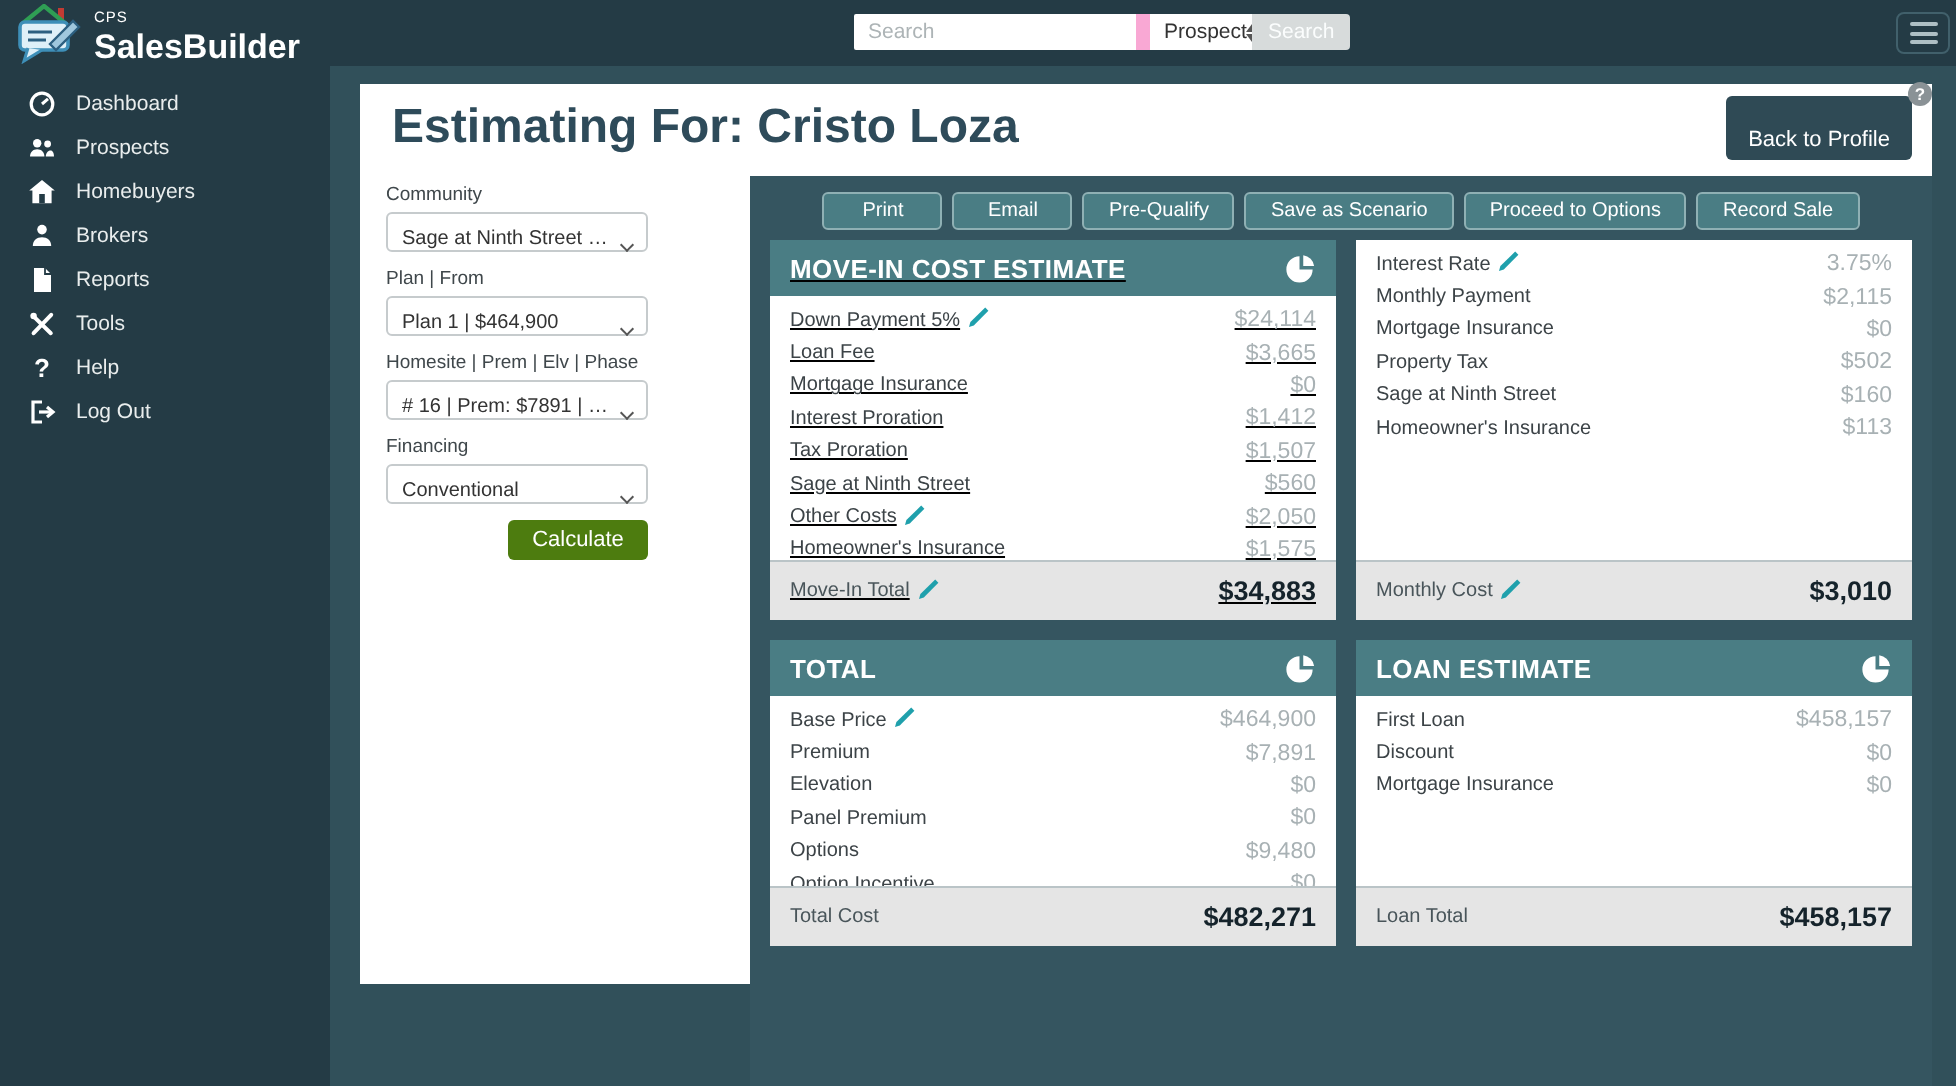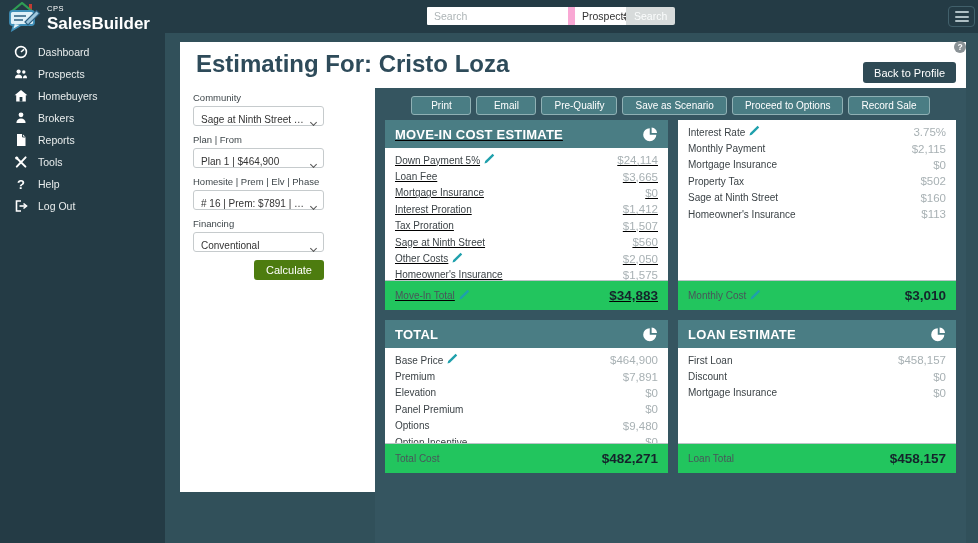--- a/index.html
+++ b/index.html
@@ -28,21 +28,21 @@
   .updown { display:flex; flex-direction:column; gap:1px; }
   .tri-up { width:0; height:0; border-left:3px solid transparent; border-right:3px solid transparent; border-bottom:4px solid #555; }
   .tri-dn { width:0; height:0; border-left:3px solid transparent; border-right:3px solid transparent; border-top:4px solid #555; }
   .search-btn { background:#D7DBDB; border:none; color:#FBFDFD; font-size:10.5px; padding:0 8px; border-radius:0 2px 2px 0; cursor:pointer; }
   .hamburger { position:absolute; right:3px; top:6px; width:27px; height:21px; border:1px solid #41606B; border-radius:4px; display:flex; flex-direction:column; justify-content:center; align-items:center; gap:2.5px; cursor:pointer; z-index:5; }
   .hamburger span { display:block; width:14px; height:2px; background:#AEBFC4; border-radius:1px; }
   
   .card { position:absolute; left:180px; top:42px; width:786px; height:450px; background:#fff; }
   .help-badge { position:absolute; left:954px; top:41px; width:12px; height:12px; border-radius:50%; background:#8A9296; color:#fff; font-size:8.5px; font-weight:bold; display:flex; align-items:center; justify-content:center; z-index:10; cursor:pointer; }
   .page-title { position:absolute; left:16px; top:8px; font-size:24px; font-weight:700; color:#2E4B5A; }
-  .back-btn { position:absolute; right:10px; top:20px; height:21px; background:#2F4A55; color:#fff; font-size:11px; border:none; border-radius:3px; padding:4px 11px; cursor:pointer; }
+  .back-btn { position:absolute; right:10px; top:6px; height:21px; background:#2F4A55; color:#fff; font-size:11px; border:none; border-radius:3px; padding:16px 11px; cursor:pointer; }
   
   .form-col { position:absolute; left:13px; top:50px; width:131px; }
   .fld-label { font-size:9.5px; color:#3F474B; margin-bottom:3px; }
   .fld-select { height:20px; border:1px solid #C6CBCD; border-radius:3px; background:#fff; display:flex; align-items:flex-end; justify-content:space-between; padding:0 7px; font-size:10px; color:#333; margin-bottom:8px; cursor:pointer; white-space:nowrap; }
   .fld-select .txt { overflow:hidden; text-overflow:ellipsis; }
   .chev { width:5px; height:5px; border-right:1.4px solid #555; border-bottom:1.4px solid #555; transform:rotate(45deg); margin-top:-3px; flex:0 0 auto; margin-left:4px; }
   .calc-btn { display:block; margin:4px 0 0 auto; width:70px; height:20px; background:#4d7c0f; color:#fff; font-size:11px; border:none; border-radius:3px; cursor:pointer; }
   
   .estimate-panel { position:absolute; left:195px; top:46px; width:591px; height:485px; background:#355560; }
   .toolbar { position:absolute; left:0; right:0; top:8px; display:flex; justify-content:center; gap:5px; }
@@ -50,21 +50,21 @@
   .cardbox { position:absolute; display:flex; flex-direction:column; }
   #cb-movein  { left:10px;  top:32px;  width:283px; height:190px;text-decoration:underline; }
   #cb-monthly { left:303px; top:32px;  width:278px; height:190px; }
   #cb-total   { left:10px;  top:232px; width:283px; height:153px; }
   #cb-loan    { left:303px; top:232px; width:278px; height:153px; }
   .cb-header { height:28px; background:#4A7D84; color:#fff; display:flex; align-items:center; justify-content:space-between; padding:0 10px; font-size:13px; font-weight:700; letter-spacing:.2px; flex:0 0 28px; }
   .cb-body { flex:1; background:#fff; padding:4px 10px 0; overflow:hidden; }
   .row { display:flex; justify-content:space-between; align-items:center; height:16.4px; }
   .row-label { font-size:10px; color:#3C4347; display:flex; align-items:center; gap:4px; }
   .row-value { font-size:11.5px; color:#A8B1B4; }
-  .cb-footer { height:30px; background:#22c55e; border-top:1px solid #BAC4C7; display:flex; justify-content:space-between; align-items:center; padding:0 10px; flex:0 0 30px; }
+  .cb-footer { height:30px; background:#e5e5e5; border-top:1px solid #BAC4C7; display:flex; justify-content:space-between; align-items:center; padding:0 10px; flex:0 0 30px; }
   .footer-label { font-size:10px; color:#49555A; display:flex; align-items:center; gap:4px; }
   .footer-value { font-size:13.5px; font-weight:700; color:#15232B; }
   .pencil { margin-top:-3px; cursor:pointer; }
   .pie { cursor:pointer; }
 </style>
 </head>
 <body>
 
 <div class="topbar"></div>
 <div class="sidebar"></div>

